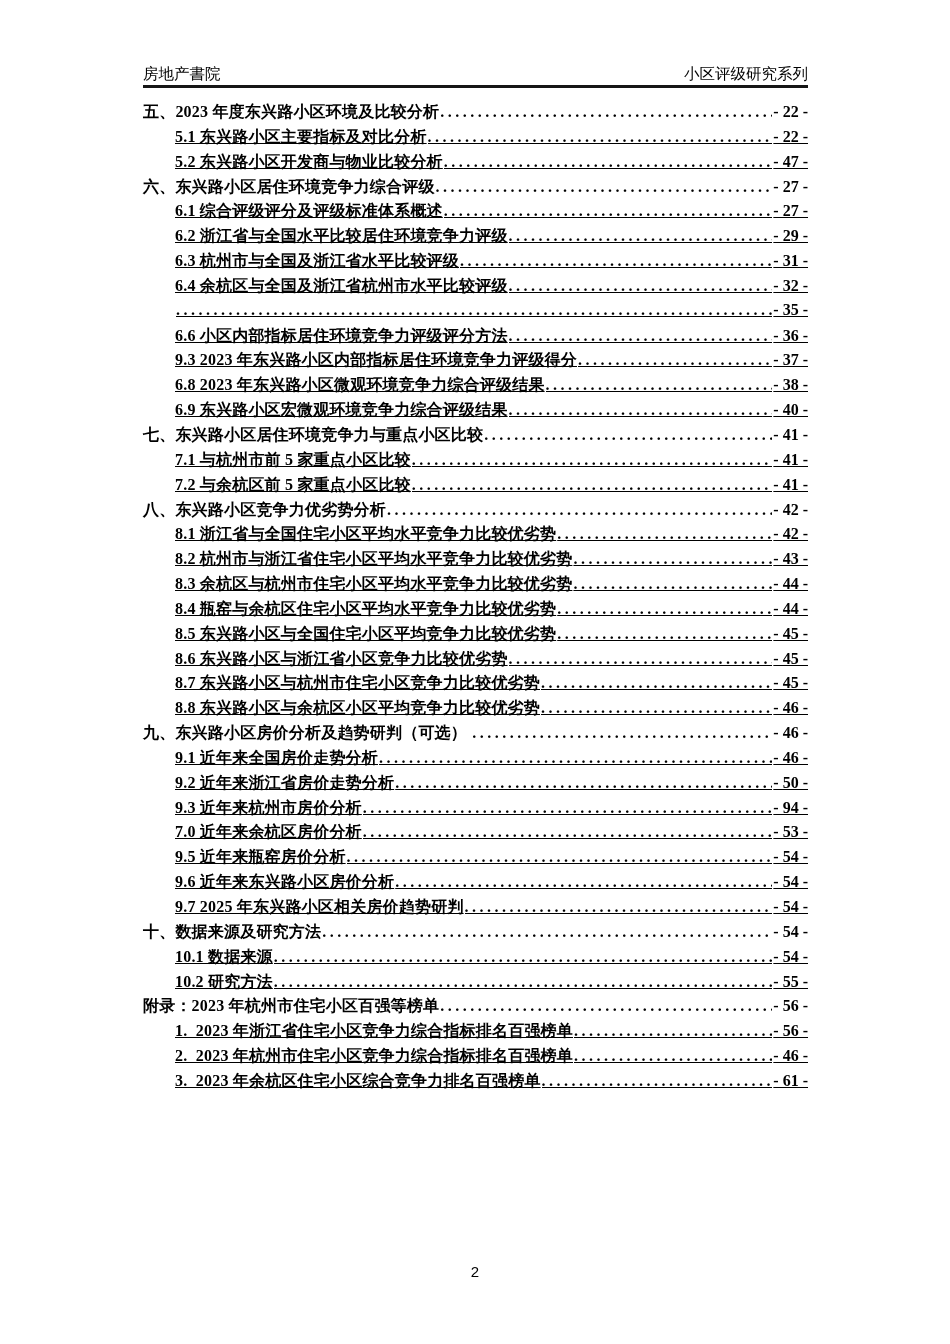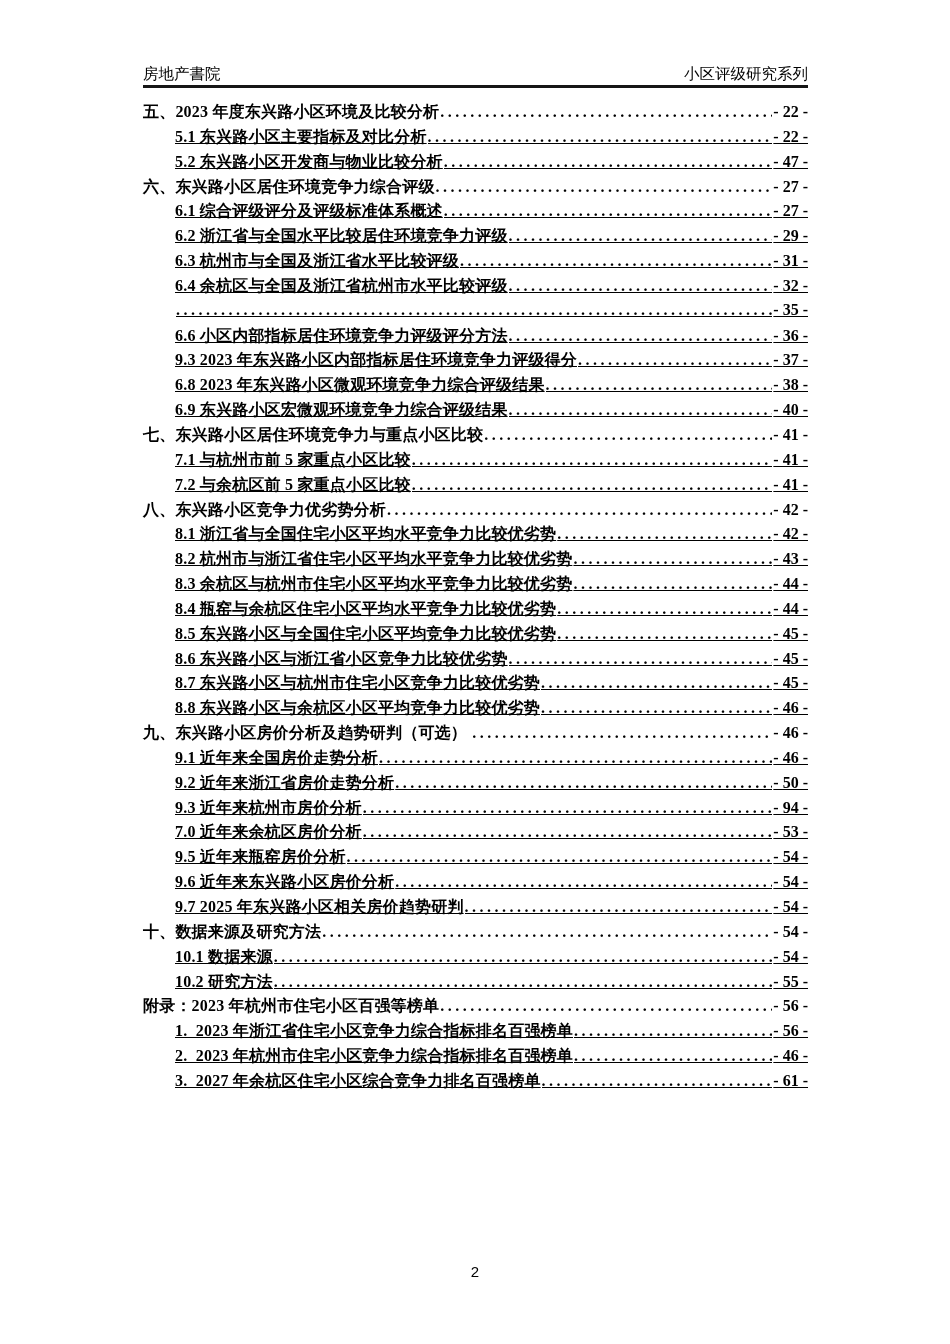--- a/index.html
+++ b/index.html
@@ -284,21 +284,21 @@
     <span class="toc-label">1.  2023 年浙江省住宅小区竞争力综合指标排名百强榜单</span>
     <span class="toc-leader"></span>
     <span class="toc-page">- 56 -</span>
   </div>
       <div class="toc-row lvl2">
     <span class="toc-label">2.  2023 年杭州市住宅小区竞争力综合指标排名百强榜单</span>
     <span class="toc-leader"></span>
     <span class="toc-page">- 46 -</span>
   </div>
       <div class="toc-row lvl2">
-    <span class="toc-label">3.  2027 年余杭区住宅小区综合竞争力排名百强榜单</span>
+    <span class="toc-label">3.  2023 年余杭区住宅小区综合竞争力排名百强榜单</span>
     <span class="toc-leader"></span>
     <span class="toc-page">- 61 -</span>
   </div>
     </div>
 
   <div class="footer">
     <span>2</span>
   </div>
 
 </div>

